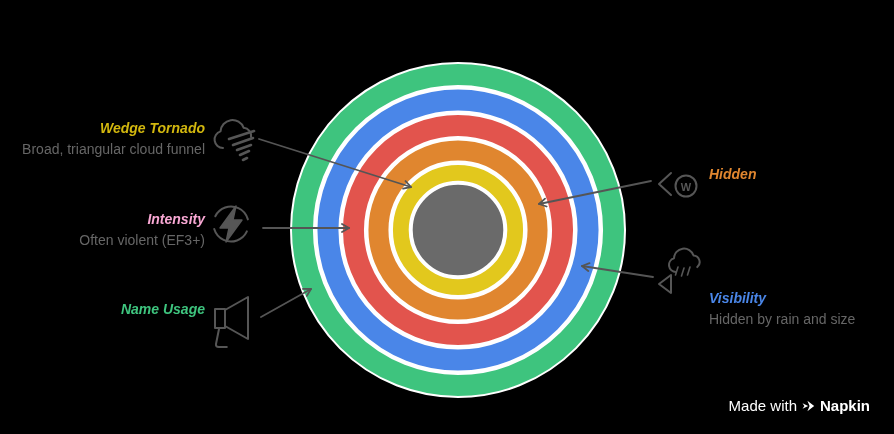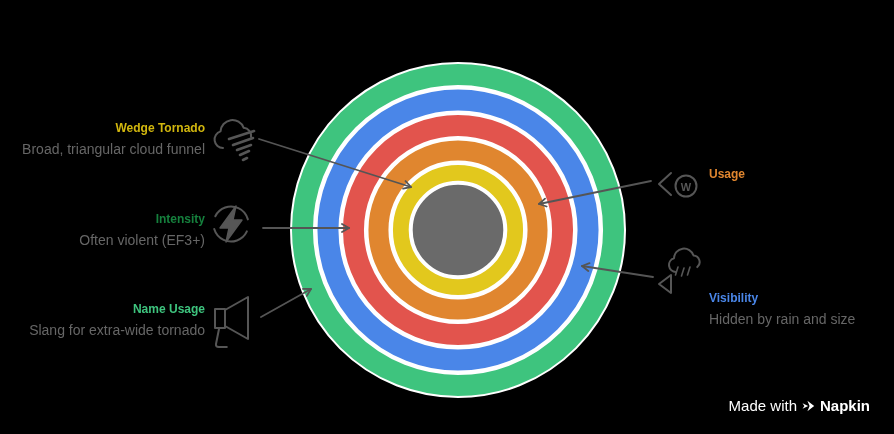--- a/index.html
+++ b/index.html
@@ -8,24 +8,24 @@
     width: 894px;
     height: 434px;
     background: #000000;
     overflow: hidden;
     font-family: "Liberation Sans", sans-serif;
   }
   .art { position:absolute; left:0; top:0; pointer-events:none; }
   .callout { position:absolute; white-space:nowrap; }
   .callout.left  { right:689px; text-align:right; }
   .callout.right { left:709px;  text-align:left;  }
-  .callout .title { font-size:12px; font-weight:bold; line-height:14px; }
+  .callout .title { font-size:14px; font-weight:bold; line-height:14px;font-style:italic; }
   .callout .sub   { font-size:14px; color:#666666; line-height:13px; margin-top:8px; }
   .t-yellow { color:#d2b70e; }
-  .t-red    { color:#15803d; }
+  .t-red    { color:#f9a8d4; }
   .t-green  { color:#3ec47e; }
   .t-orange { color:#e0862f; }
   .t-blue   { color:#4a86e8;margin-top:32px; }
   #co-wedge      { top:121px; }
   #co-intensity  { top:212px; }
   #co-name-usage { top:302px; }
   #co-width      { top:167px; }
   #co-visibility { top:259px; }
   .footer {
     position:absolute; right:24px; bottom:20px;
@@ -108,25 +108,24 @@
   <div class="callout left" id="co-wedge">
     <div class="title t-yellow">Wedge Tornado</div>
     <div class="sub">Broad, triangular cloud funnel</div>
   </div>
   <div class="callout left" id="co-intensity">
     <div class="title t-red">Intensity</div>
     <div class="sub">Often violent (EF3+)</div>
   </div>
   <div class="callout left" id="co-name-usage">
     <div class="title t-green">Name Usage</div>
-    <div class="sub">Slang for extra-wide tornado</div>
   </div>
 
   <div class="callout right" id="co-width">
-    <div class="title t-orange">Usage</div>
+    <div class="title t-orange">Hidden</div>
   </div>
   <div class="callout right" id="co-visibility">
     <div class="title t-blue">Visibility</div>
     <div class="sub">Hidden by rain and size</div>
   </div>
 
   <div class="footer">
     <span>Made with</span>
     <svg width="13" height="12" viewBox="0 0 13 12">
       <path d="M0.5,3.2 L6.2,6 L0.5,8.8 L2.4,6 Z" fill="#ffffff"></path>

